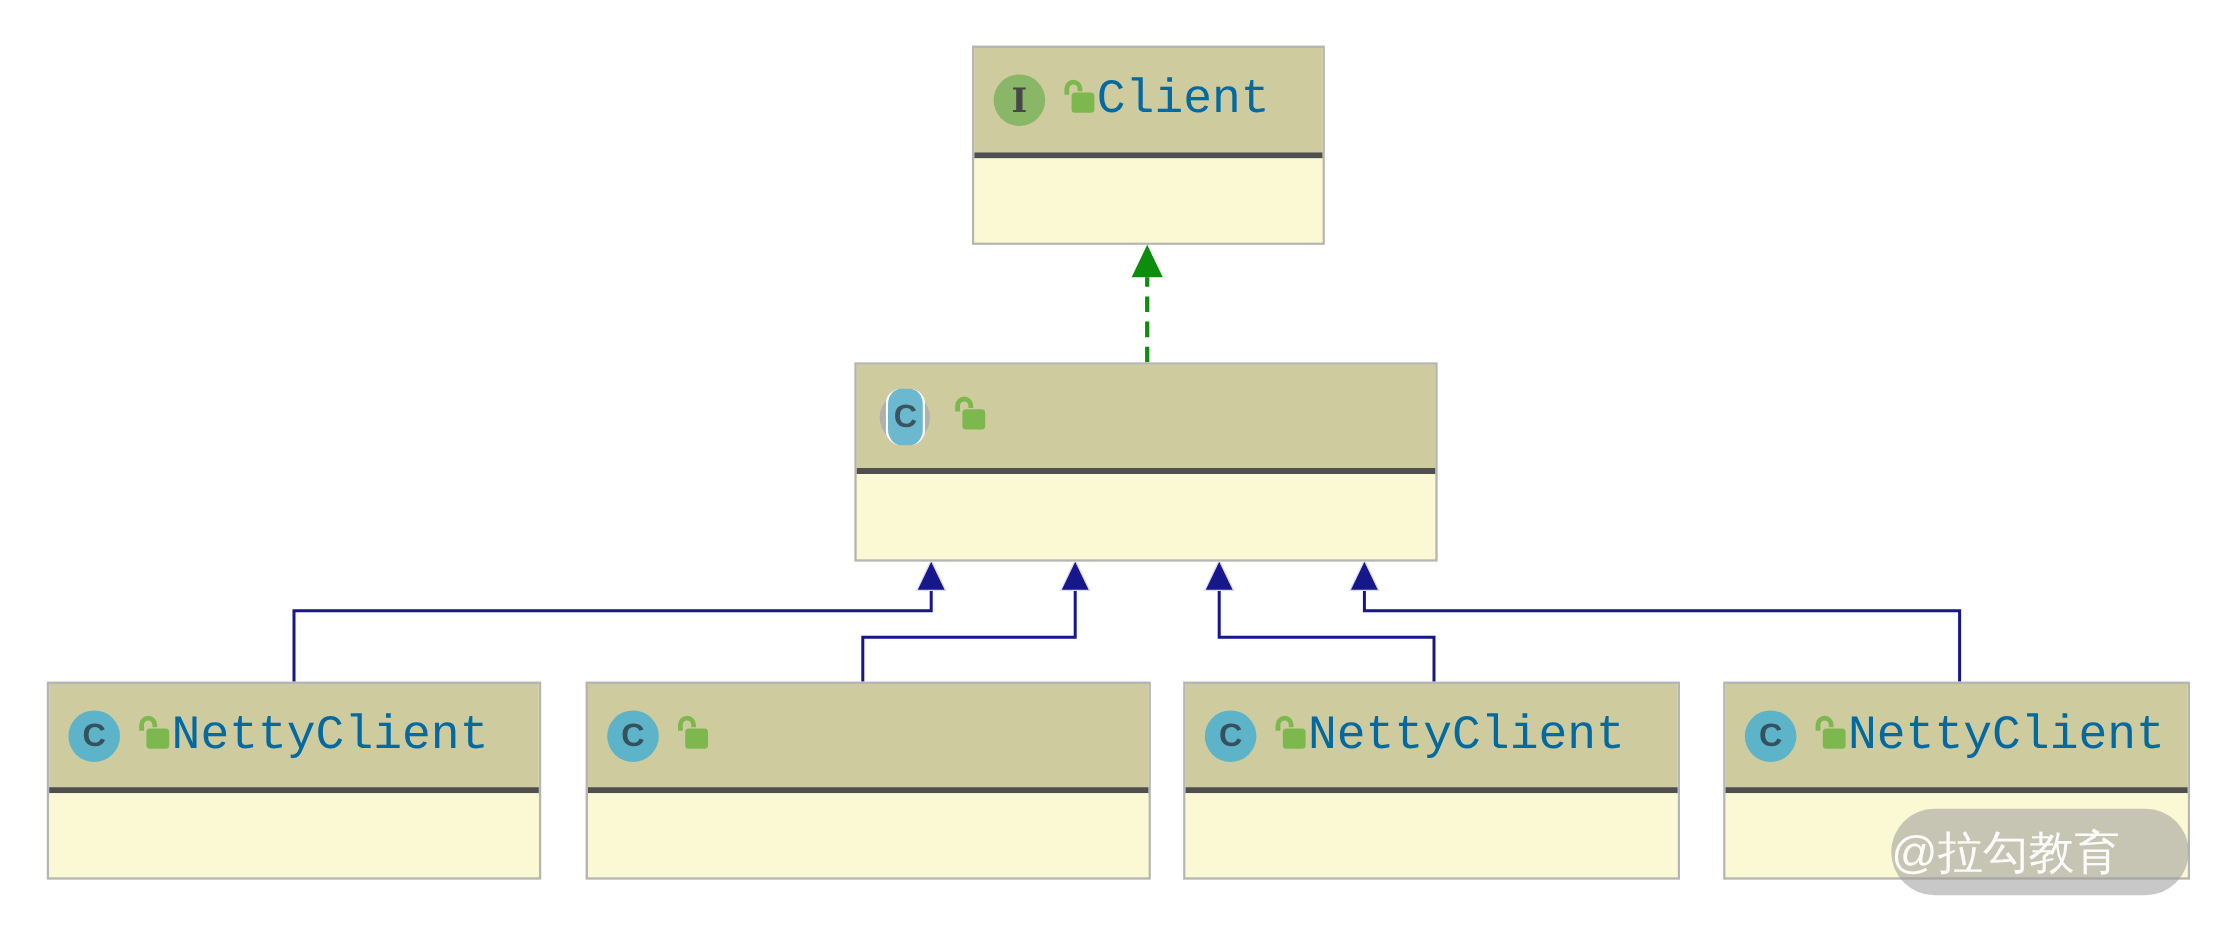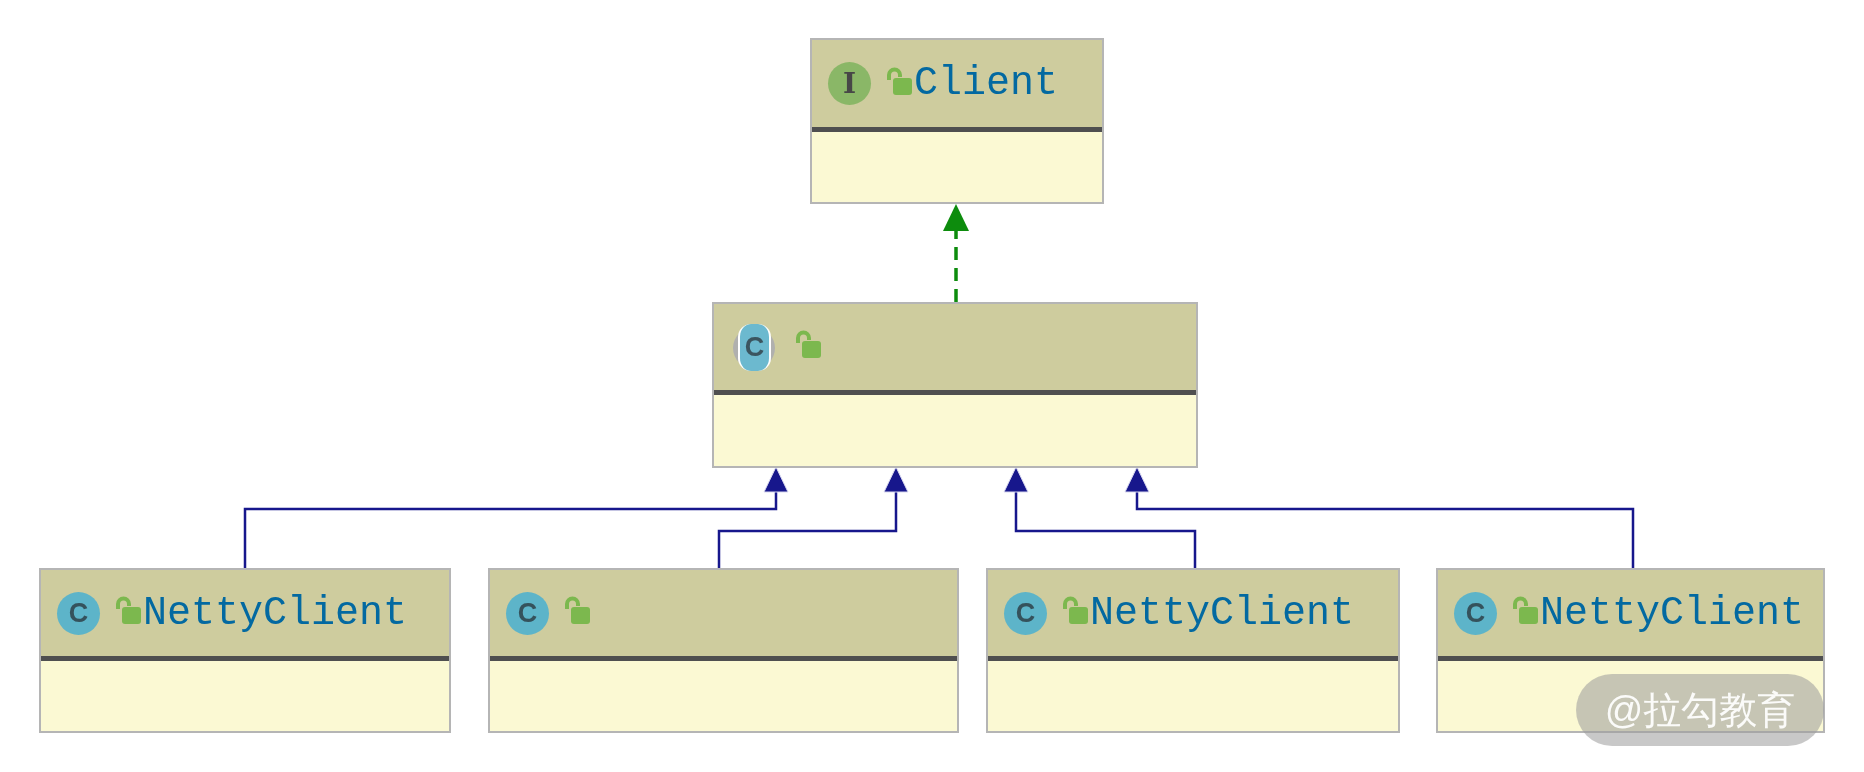--- a/index.html
+++ b/index.html
@@ -32,21 +32,21 @@
                      border-radius:13px;border-left:2px solid #ffffff;border-right:2px solid #ffffff;
                      display:flex;align-items:center;justify-content:center;}
   .abstract .capsule span{font-family:"Liberation Sans",sans-serif;font-weight:bold;
                           font-size:27px;color:#3b5560;line-height:1;}
 
   .lock{margin-left:13px;flex:0 0 auto;}
 
   .powered{position:absolute;left:16px;top:730px;font-size:26px;letter-spacing:2px;
            color:#c6c6c6;font-family:"Liberation Sans",sans-serif;}
   .watermark{position:absolute;left:1576px;top:674px;width:248px;height:72px;border-radius:36px;
-             background:rgba(155,155,155,0.55);display:flex;align-items:center;justify-content:center;
+             background:rgba(155,155,155,0.55);display:flex;align-items:center;justify-content:flex-start;
              z-index:5;}
   .watermark span{color:rgba(255,255,255,0.92);font-size:38px;font-family:"Liberation Sans",sans-serif;}
 </style>
 </head>
 <body>
 
 <div class="canvas">
 
   <svg class="edges" viewBox="0 0 1864 772">
 

